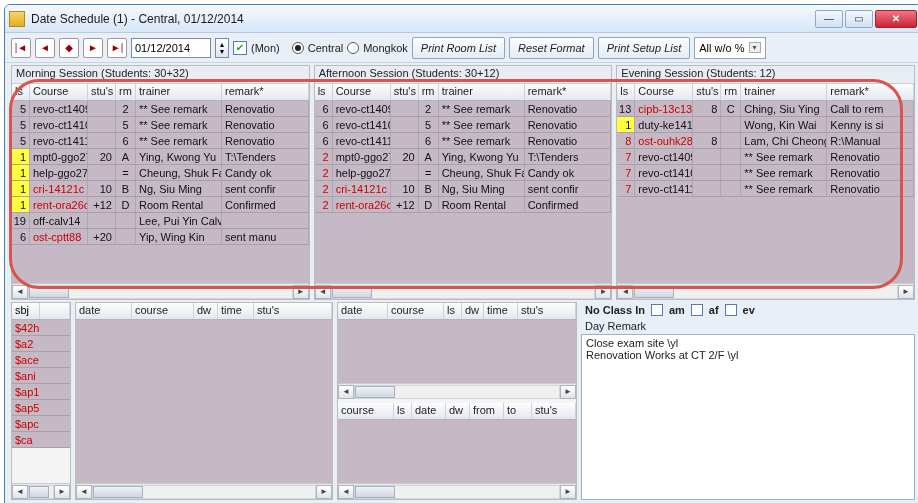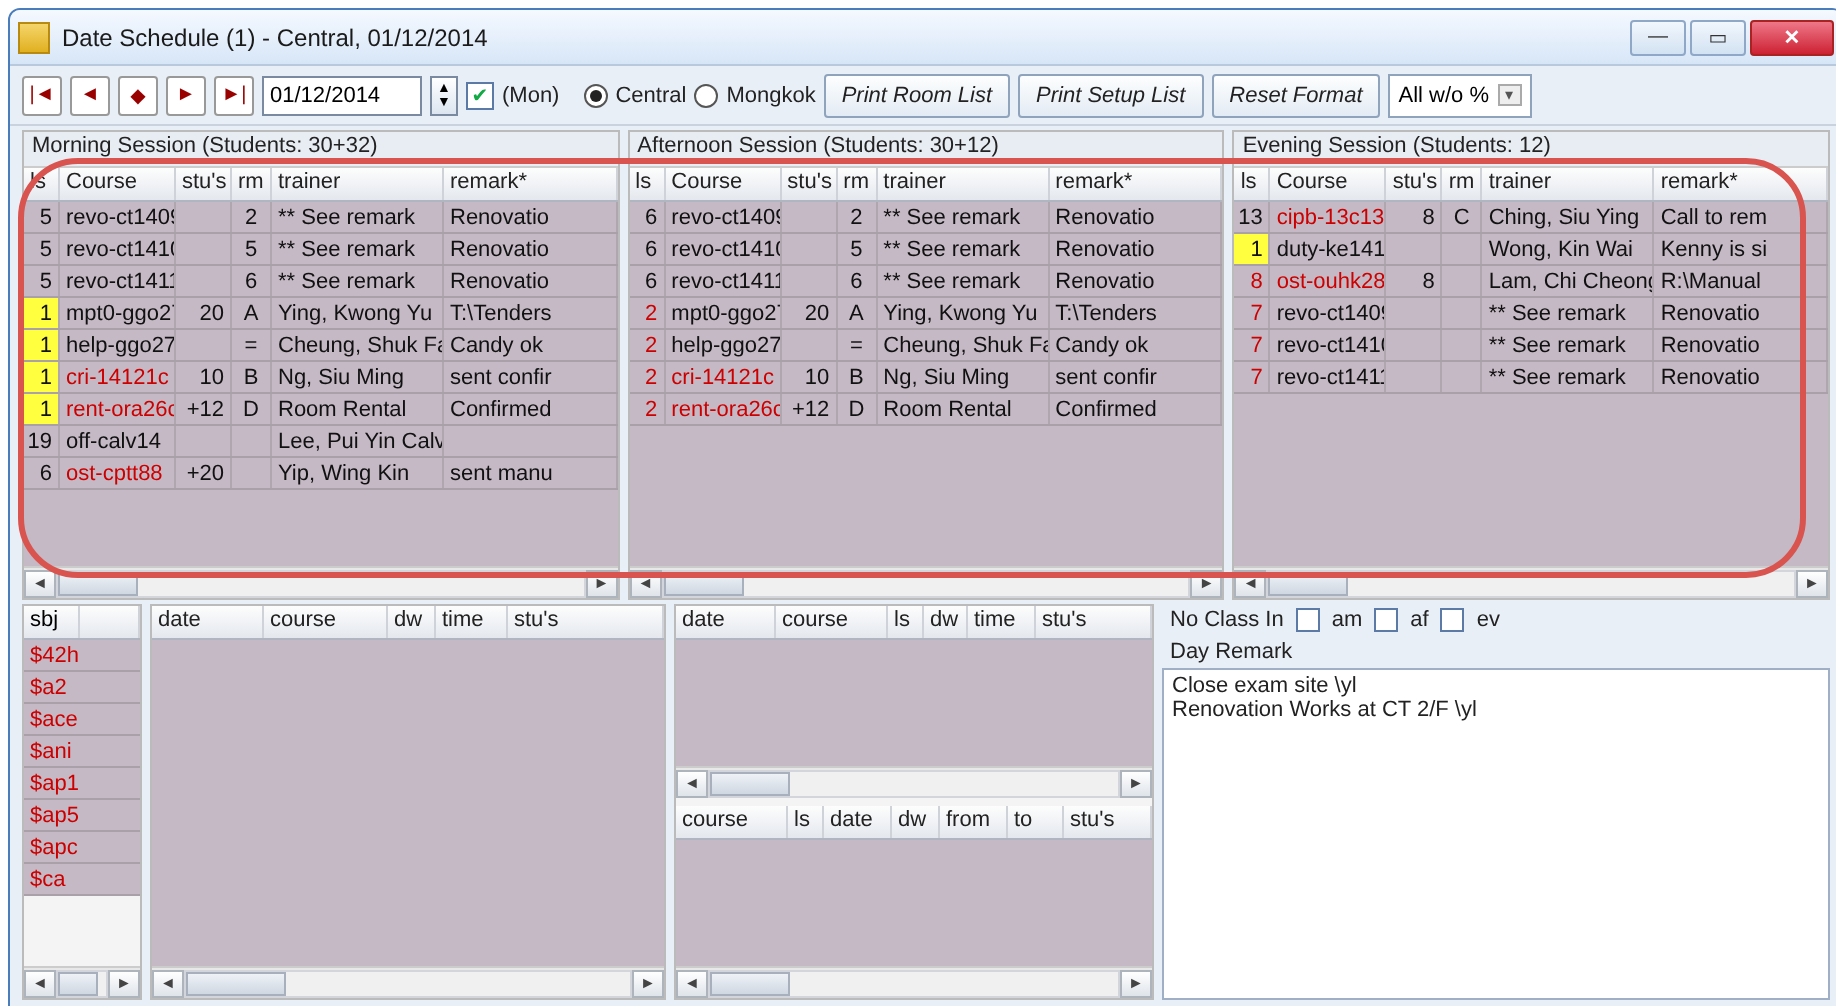--- a/index.html
+++ b/index.html
@@ -44,21 +44,21 @@
   .row2 { display: flex; gap: 4px; flex: 1; min-height:0;}
   .panel { border: 1px solid #bbb; background: #f4f4f4; display:flex; flex-direction:column; min-width:0;}
   .sbj-list { width: 60px; }
   .sbj-list .head { display:flex; background:linear-gradient(#fdfdfd,#e4e8ee); border-bottom:1px solid #b0b6bf;}
   .sbj-list .head span { padding:1px 3px; border-right:1px solid #cfd3d9; height:16px;}
   .sbj-row { background:#c4b9c4; border-bottom:1px solid #aaa0aa; padding:0 3px; color:#c00; height:16px; display:flex; align-items:center;}
   .mid1 { flex: 1.2; }
   .mid2 { width: 240px; }
   .mid2-top, .mid2-bot { flex:1; display:flex; flex-direction:column; min-height:0;}
   .right { width: 334px; display:flex; flex-direction:column; gap:2px;}
-  .noclass { display:flex; align-items:flex-end; gap:6px; padding:2px 4px; color:#222;}
+  .noclass { display:flex; align-items:flex-end; gap:6px; padding:2px 4px; color:#222;font-weight:bold;}
   .dayremark-label { padding: 0 4px; color:#222;}
   .dayremark { flex:1; border:1px solid #9fb0c6; background:#fff; padding:2px 4px; color:#222; overflow:hidden;}
 
   .highlight-oval { position:absolute; border:3px solid #d9534f; border-radius: 30px; pointer-events:none; }
 
   
   .c-ls{width:18px} .c-course{width:58px} .c-stu{width:28px} .c-rm{width:20px} .c-trainer{width:86px} .c-remark{flex:1}
   
   .m1-date{width:56px}.m1-course{width:62px}.m1-dw{width:24px}.m1-time{width:36px}.m1-stu{flex:1}
   
@@ -91,22 +91,22 @@
     <div class="chk">✔</div>
     <span class="lbl">(Mon)</span>
     <span style="width:4px"></span>
     <span class="radio">
         <span class="dot"></span>
       </span>
     <span class="lbl">Central</span>
     <span class="radio"></span>
     <span class="lbl">Mongkok</span>
     <div class="btn">Print Room List</div>
+    <div class="btn">Reset Format</div>
     <div class="btn">Print Setup List</div>
-    <div class="btn">Reset Format</div>
     <div class="combo">
       <span>All w/o %</span>
       <span class="arr">▾</span>
     </div>
   </div>
 
   <div class="body">
     <div class="sessions" id="sessions-row">
         <div class="session">
     <div class="session-title">Morning Session (Students: 30+32)</div>

